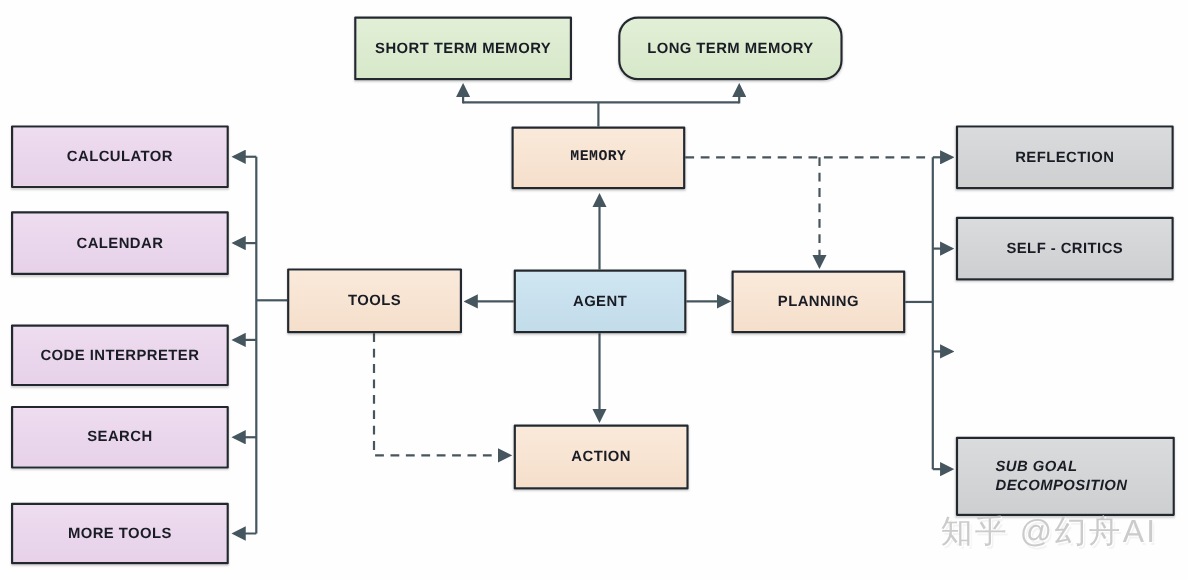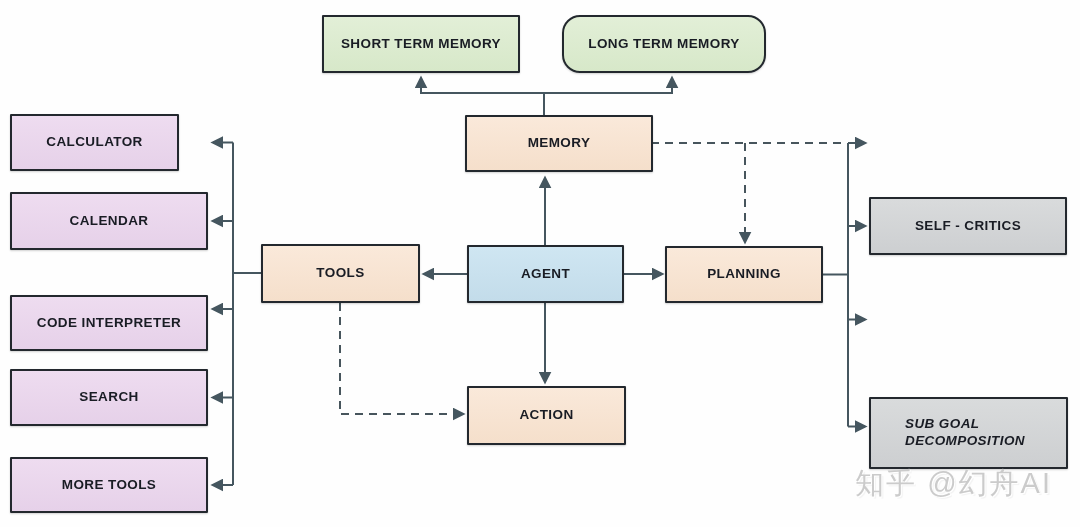--- a/index.html
+++ b/index.html
@@ -92,28 +92,29 @@
 
     <g stroke="#47555c" stroke-width="2" fill="none" stroke-dasharray="8 6">
       <path d="M623,143 H846"></path>
       <path d="M745,143 V242" marker-end="url(#ah)"></path>
       <path d="M340,303 V414 H463" marker-end="url(#ah)"></path>
     </g>
   </svg>
 
   <div class="node green" style="left:322px; top:15px;  width:198px; height:58px;">SHORT TERM MEMORY</div>
   <div class="node green" style="left:562px; top:15px;  width:204px; height:58px;border-radius:18px;">LONG TERM MEMORY</div>
-  <div class="node peach" style="left:465px; top:115px; width:188px; height:57px;">MEMORY</div>
+  <div class="node peach" style="left:465px; top:115px; width:158px; height:57px;font-family:Liberation Mono, monospace;">MEMORY</div>
   <div class="node blue" style="left:467px; top:245px; width:157px; height:58px;">AGENT</div>
   <div class="node peach" style="left:261px; top:244px; width:159px; height:59px;">TOOLS</div>
   <div class="node peach" style="left:665px; top:246px; width:158px; height:57px;">PLANNING</div>
   <div class="node peach" style="left:467px; top:386px; width:159px; height:59px;">ACTION</div>
-  <div class="node purple" style="left:10px;  top:114px; width:169px; height:57px;">CALCULATOR</div>
+  <div class="node purple" style="left:10px;  top:114px; width:198px; height:57px;">CALCULATOR</div>
   <div class="node purple" style="left:10px;  top:192px; width:198px; height:58px;">CALENDAR</div>
   <div class="node purple" style="left:10px;  top:295px; width:198px; height:56px;">CODE INTERPRETER</div>
   <div class="node purple" style="left:10px;  top:369px; width:198px; height:57px;">SEARCH</div>
   <div class="node purple" style="left:10px;  top:457px; width:198px; height:56px;">MORE TOOLS</div>
+  <div class="node gray" style="left:869px; top:114px; width:198px; height:58px;">REFLECTION</div>
   <div class="node gray" style="left:869px; top:197px; width:198px; height:58px;">SELF - CRITICS</div>
   <div class="node gray narrow" style="left:869px; top:397px; width:199px; height:72px;font-style:italic;">SUB GOAL DECOMPOSITION</div>
 
   <div class="watermark">知乎 @幻舟AI</div>
 
 </div>
 
 </body></html>

